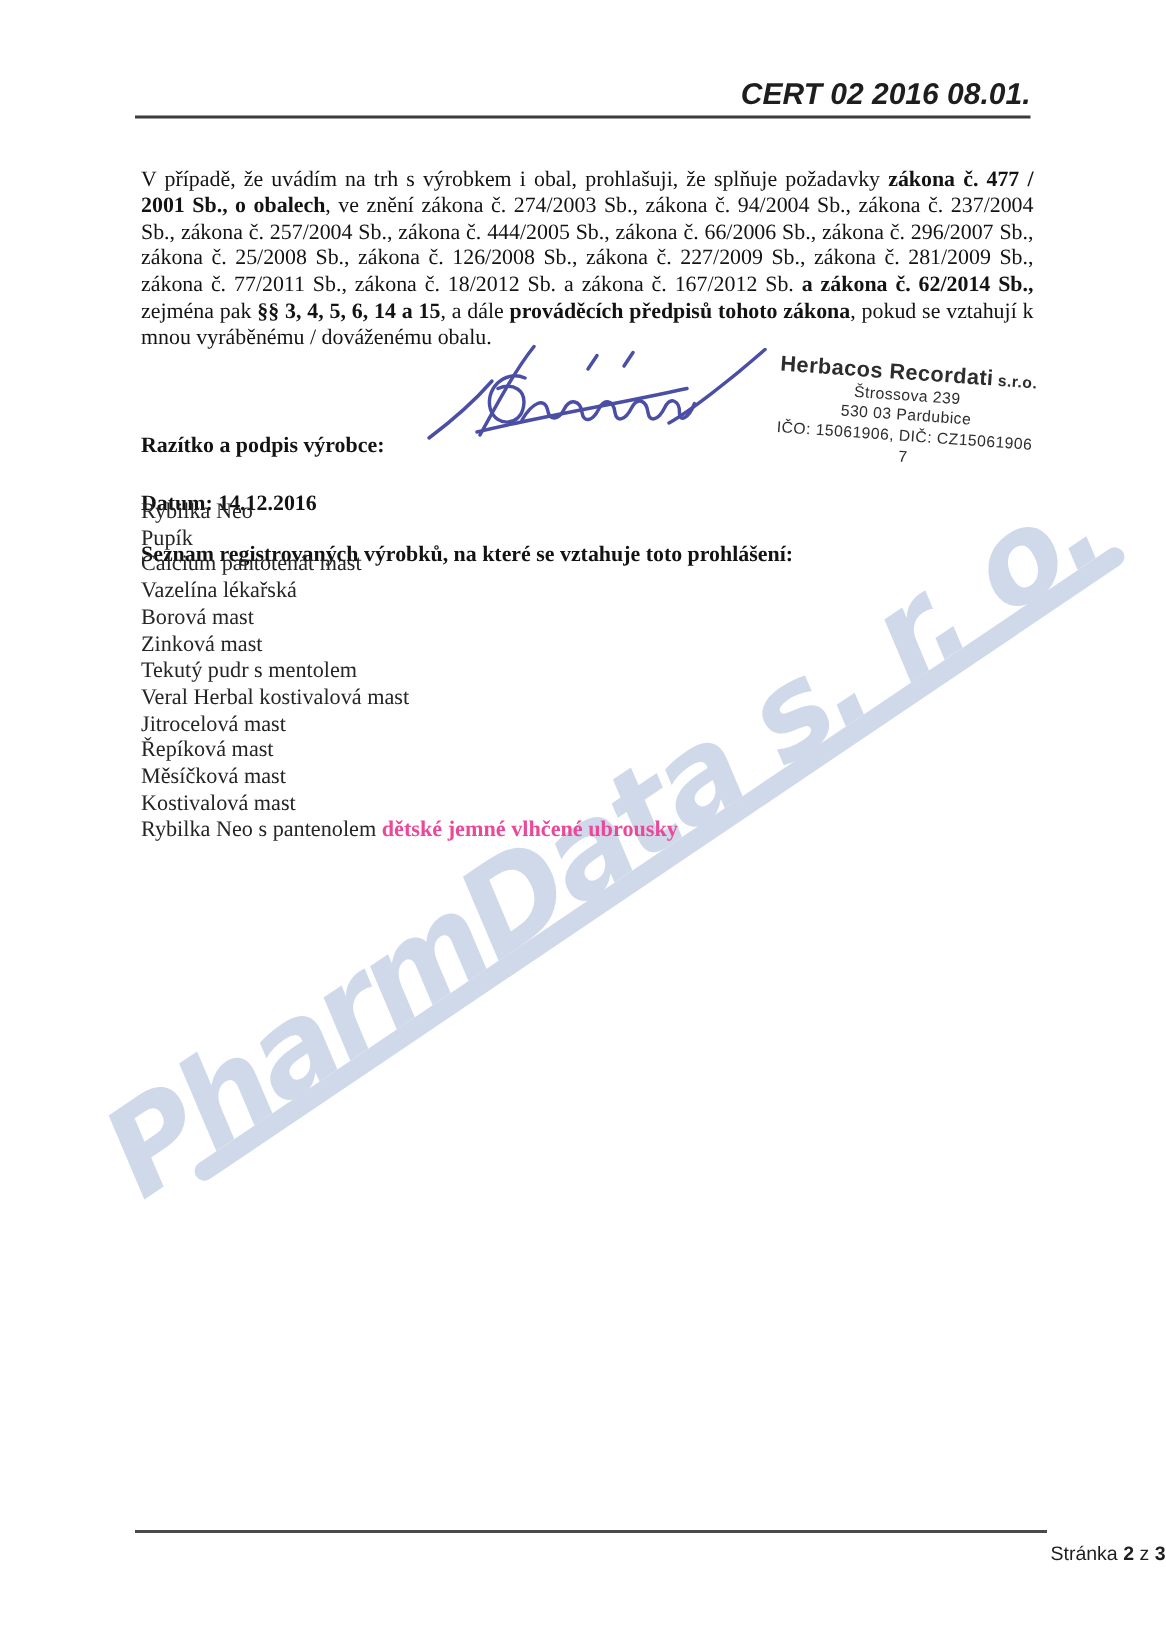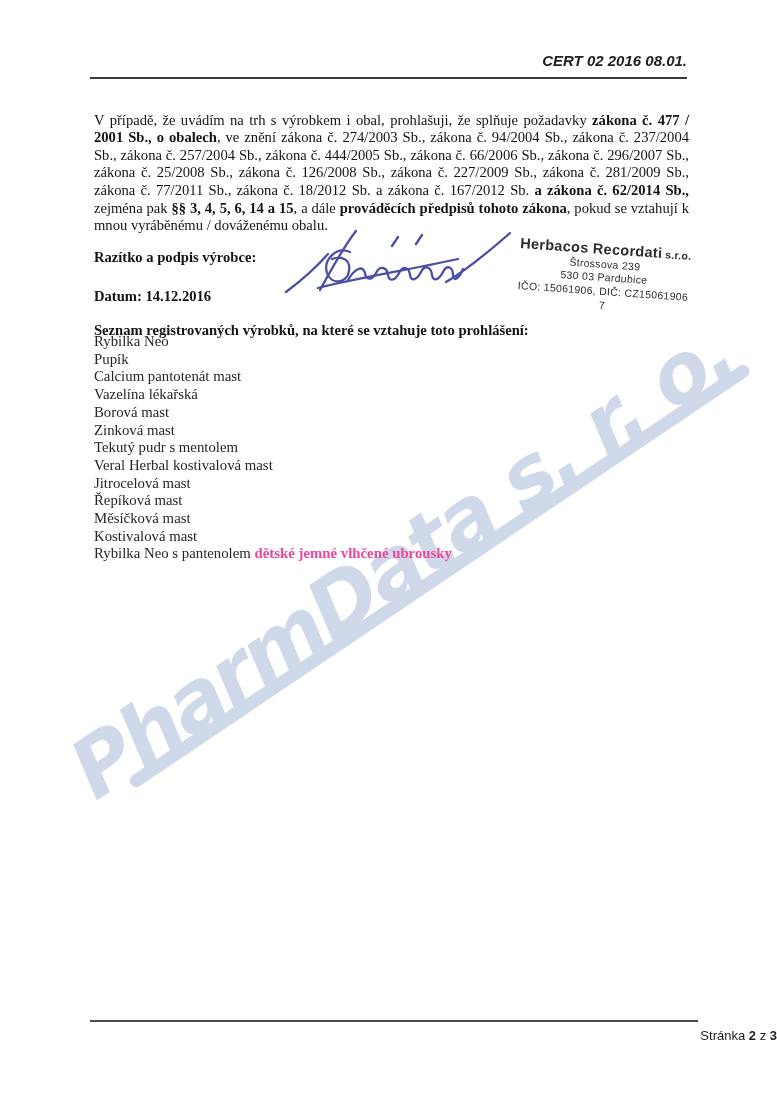--- a/index.html
+++ b/index.html
@@ -31,39 +31,40 @@
     height:13px;border-radius:7px;
     background:var(--wm,#cfd9ea);
     width:96%;margin-left:5%;margin-top:-12px;
   }
   
   .cert-ref{
     position:absolute;top:52px;left:90px;width:597px;
     text-align:right;
     font-family:"Liberation Sans","DejaVu Sans",sans-serif;
     font-style:italic;font-weight:600;
-    font-size:15px;color:#1e1e1e;
+    font-size:20px;color:#1e1e1e;
     z-index:2;
   }
   .rule-top{
     position:absolute;top:77px;left:90px;width:597px;height:2px;
     background:#3b3b3b;z-index:2;
   }
   
   .declaration{
     position:absolute;top:97px;left:94px;width:595px;
     font-size:14.6px;line-height:17.6px;
     text-align:justify;
     z-index:2;
   }
   .declaration b{font-weight:bold;}
   .label{
     position:absolute;left:94px;
     font-weight:bold;font-size:14.6px;
     z-index:2;
+    margin-top:40px;
   }
   .stamp-label{top:249px;}
   .date-label{top:288px;}
   .list-heading{top:322px;}
   
   .signature{
     position:absolute;left:278px;top:224px;width:240px;height:82px;
     z-index:3;
   }
   .signature path{

